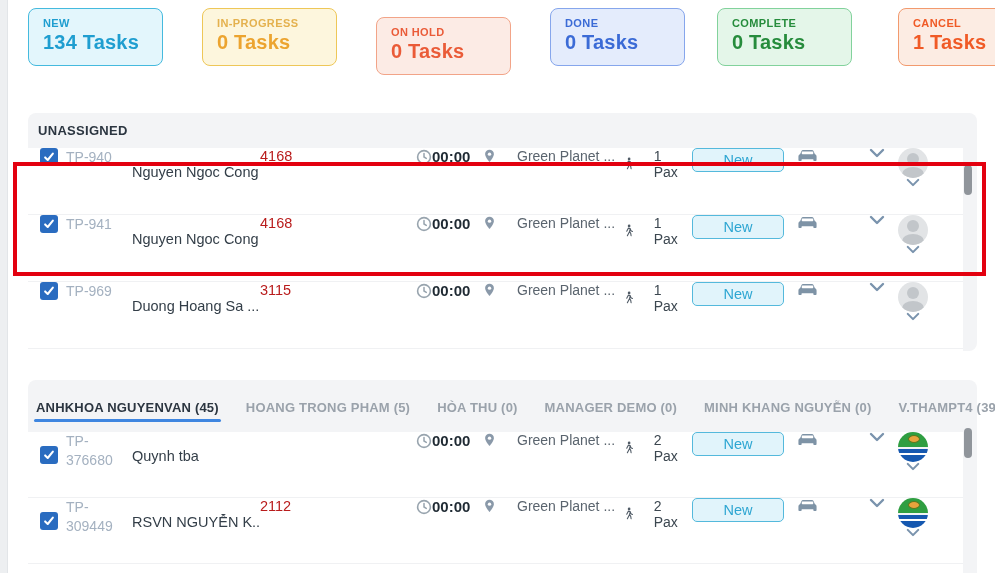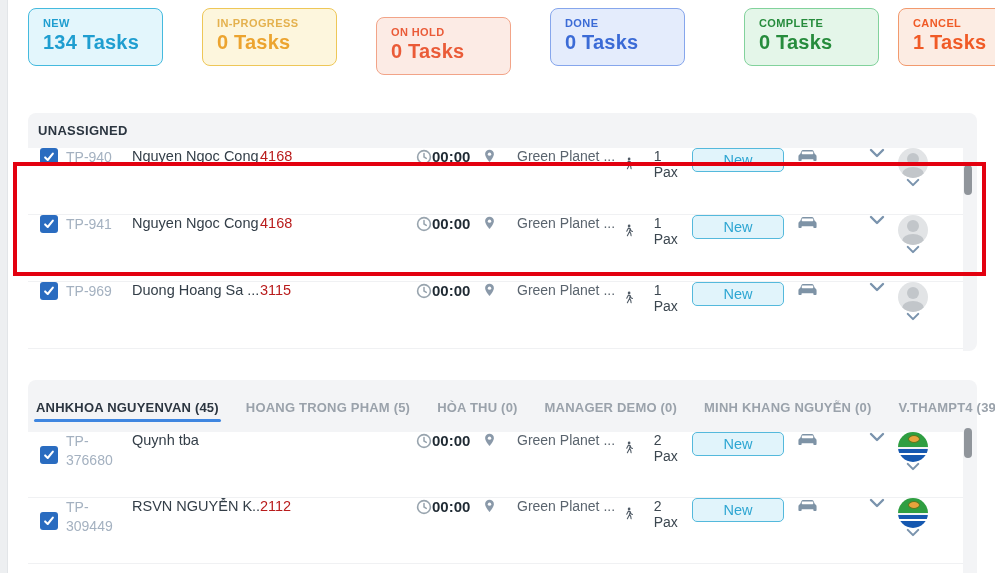--- a/index.html
+++ b/index.html
@@ -15,21 +15,21 @@
   .cards { position:absolute; left:0; top:8px; width:995px; height:60px; }
   .card { position:absolute; top:0; width:135px; height:58px; border-radius:8px;
           border:1.5px solid; padding:8px 14px 0 14px; cursor:pointer; }
   .card .lbl { display:block; font-size:11px; font-weight:700; letter-spacing:.4px; }
   .card .cnt { display:block; font-size:20px; font-weight:700; margin-top:2px; letter-spacing:.2px; }
   .card-new       { left:28px;  background:#e3f6fc; border-color:#45bade; color:#1f9ed0; }
   .card-inprog    { left:202px; background:#fdf6dd; border-color:#eec758; color:#eca42f; }
   .card-inprog .lbl { color:#e4b14e; }
   .card-onhold    { left:376px; background:#fcebe5; border-color:#f2a488; color:#ea5b38;margin-top:9px; }
   .card-done      { left:550px; background:#e4ecfc; border-color:#86a6ec; color:#3b6bd6; }
-  .card-complete  { left:744px; background:#e4f6e9; border-color:#82d29c; color:#268c3c; }
+  .card-complete  { left:717px; background:#e4f6e9; border-color:#82d29c; color:#268c3c; }
   .card-cancel    { left:898px; background:#fcece3; border-color:#f29a6e; color:#f05a26; }
 
   
   .panel { position:absolute; left:28px; width:949px; background:#f3f4f6; border-radius:8px; }
   .panel-unassigned { top:113px; height:238px; }
   .panel-assigned   { top:380px; height:200px; border-bottom-left-radius:0; border-bottom-right-radius:0; }
 
   .panel-header { height:35px; display:flex; align-items:center; padding-left:10px;
                   font-size:13px; font-weight:700; color:#2b3540; letter-spacing:.3px; }
 
@@ -39,21 +39,21 @@
 
   .row { display:flex; align-items:flex-start; height:67px; border-bottom:1px solid #f0f1f3;
          background:#fff; }
   .panel-assigned .row { height:66px; }
 
   .cb { margin-left:12px; width:18px; height:18px; background:#2a6cc0; border-radius:3px;
         display:flex; align-items:center; justify-content:center; flex:0 0 auto; cursor:pointer; }
   .panel-assigned .cb { align-self:flex-start; margin-top:14px; }
   .tid   { margin-left:8px; width:54px; font-size:14px; line-height:19px; color:#a4b1c0; flex:0 0 auto; }
   .tname { margin-left:12px; width:128px; font-size:14.5px; color:#333e48; white-space:nowrap;
-           overflow:hidden; flex:0 0 auto; }
+           overflow:hidden; flex:0 0 auto;margin-top:16px; }
   .tcode { width:62px; font-size:14.5px; color:#b91c1c; flex:0 0 auto; }
 
   .grp { display:flex; align-items:center; flex:0 0 auto; }
   .grp-time { margin-left:94px; width:66px; }
   .ttime { font-size:15px; font-weight:700; color:#1f2a33; }
   .grp-loc { margin-left:0px; width:136px; gap:20px; }
   .tloc { font-size:14px; color:#5a646e; white-space:nowrap; }
   .grp-pax { margin-left:4px; width:64px; gap:19px; }
   .tpax { font-size:14px; color:#3c4750; }
 

